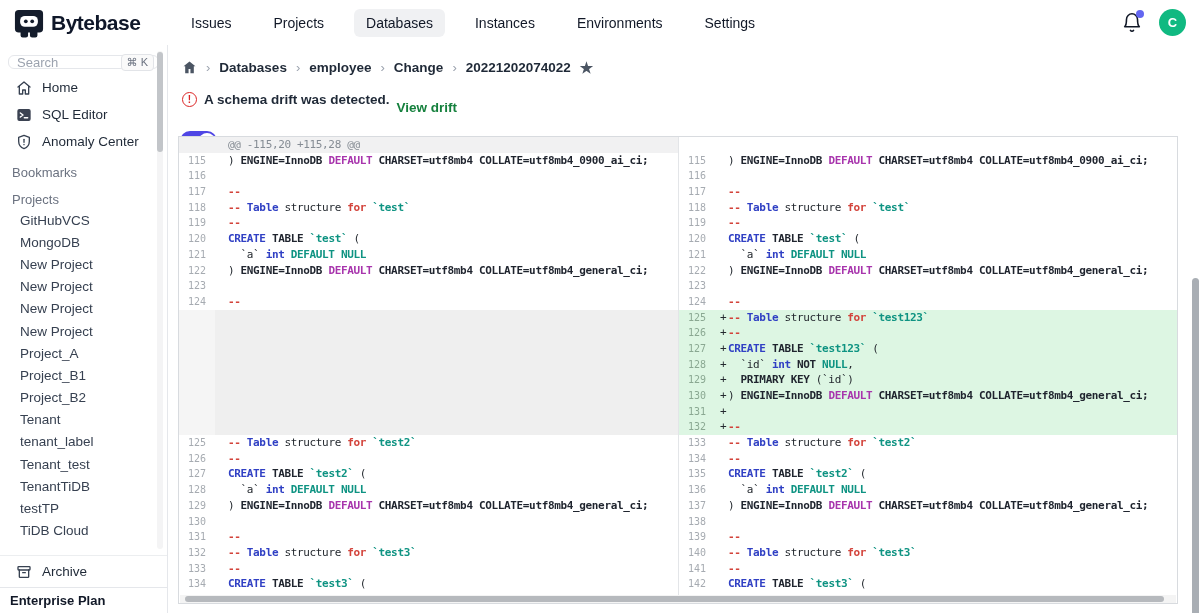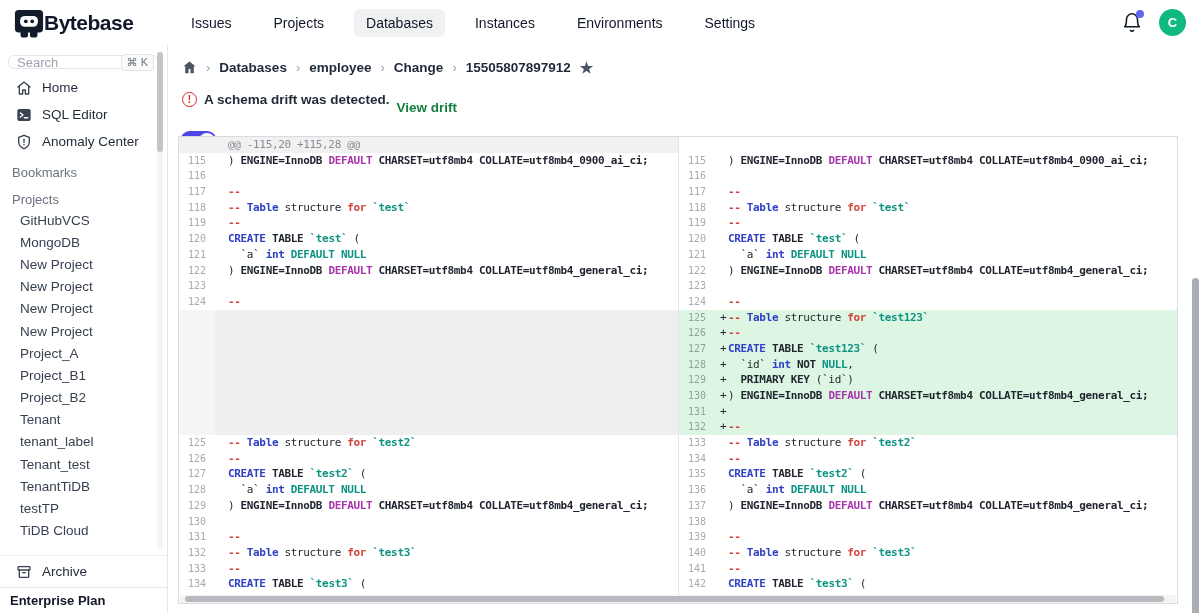--- a/index.html
+++ b/index.html
@@ -3,21 +3,21 @@
 <meta charset="utf-8">
 <style>
   * { margin:0; padding:0; box-sizing:border-box; }
   html,body { width:1200px; height:613px; overflow:hidden; background:#fff;
     font-family:"Liberation Sans", sans-serif; color:#111827; }
   .screen { position:relative; width:1200px; height:613px; overflow:hidden; background:#fff; }
 
   
   .navbar { position:absolute; top:0; left:0; right:0; height:45px; background:#fff;
     display:flex; align-items:center; padding:0 14px; }
-  .brand { display:flex; align-items:center; width:165px; }
+  .brand { display:flex; align-items:center; gap:7px; width:165px; }
   .brand-name { font-size:21px; font-weight:800; letter-spacing:-0.5px; color:#0f1729; }
   .nav-items { display:flex; align-items:center; gap:18px; }
   .nav-item { font-size:14px; color:#111827; padding:6px 12px; border-radius:6px; cursor:pointer; }
   .nav-item.active { background:#f0f1f3; }
   .nav-right { margin-left:auto; display:flex; align-items:center; gap:16px; }
   .bell-wrap { position:relative; width:22px; height:22px; }
   .bell-dot { position:absolute; top:-2px; right:-1px; width:8px; height:8px; border-radius:50%; }
   .avatar { width:27px; height:27px; border-radius:50%; color:#fff; font-size:13px; font-weight:600;
     display:flex; align-items:center; justify-content:center; }
 
@@ -207,21 +207,21 @@
           <path d="M12 2.5 2.5 10h2.6v11h5.4v-6.5h3v6.5h5.4V10h2.6L12 2.5z"></path>
         </svg>
       </span>
       <span class="crumb-sep">›</span>
       <span>Databases</span>
       <span class="crumb-sep">›</span>
       <span>employee</span>
       <span class="crumb-sep">›</span>
       <span>Change</span>
       <span class="crumb-sep">›</span>
-      <span>15505807897912</span>
+      <span>20221202074022</span>
       <span class="crumb-star">★</span>
     </div>
 
     <div class="alert-row">
       <span class="alert-icon">!</span>
       <span>A schema drift was detected.</span>
       <span class="link">View drift</span>
     </div>
 
     <div class="diffbar">

